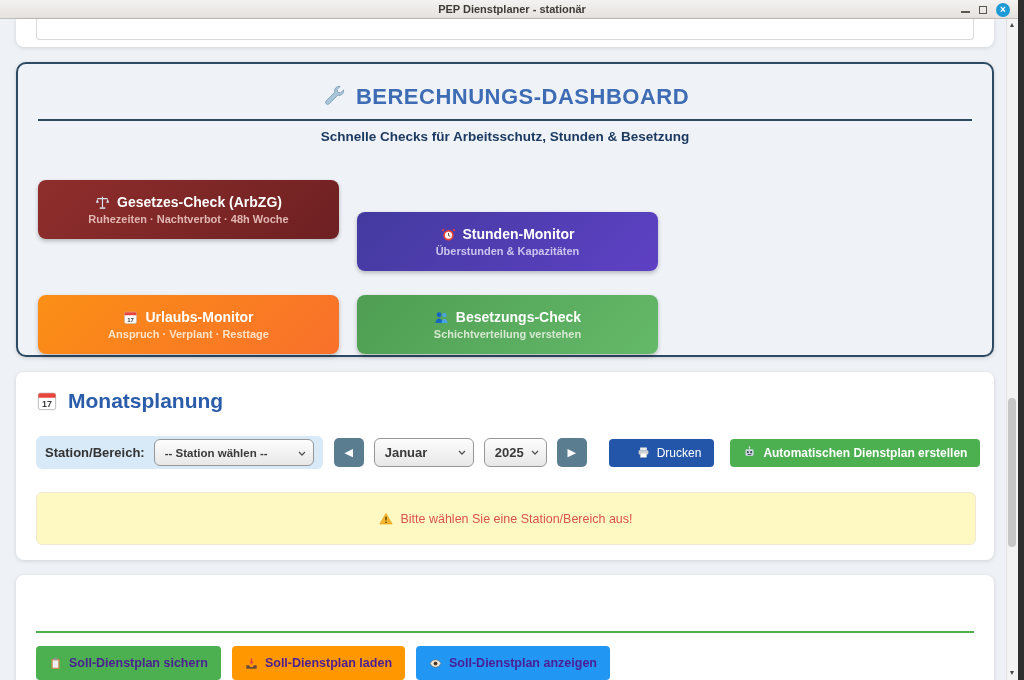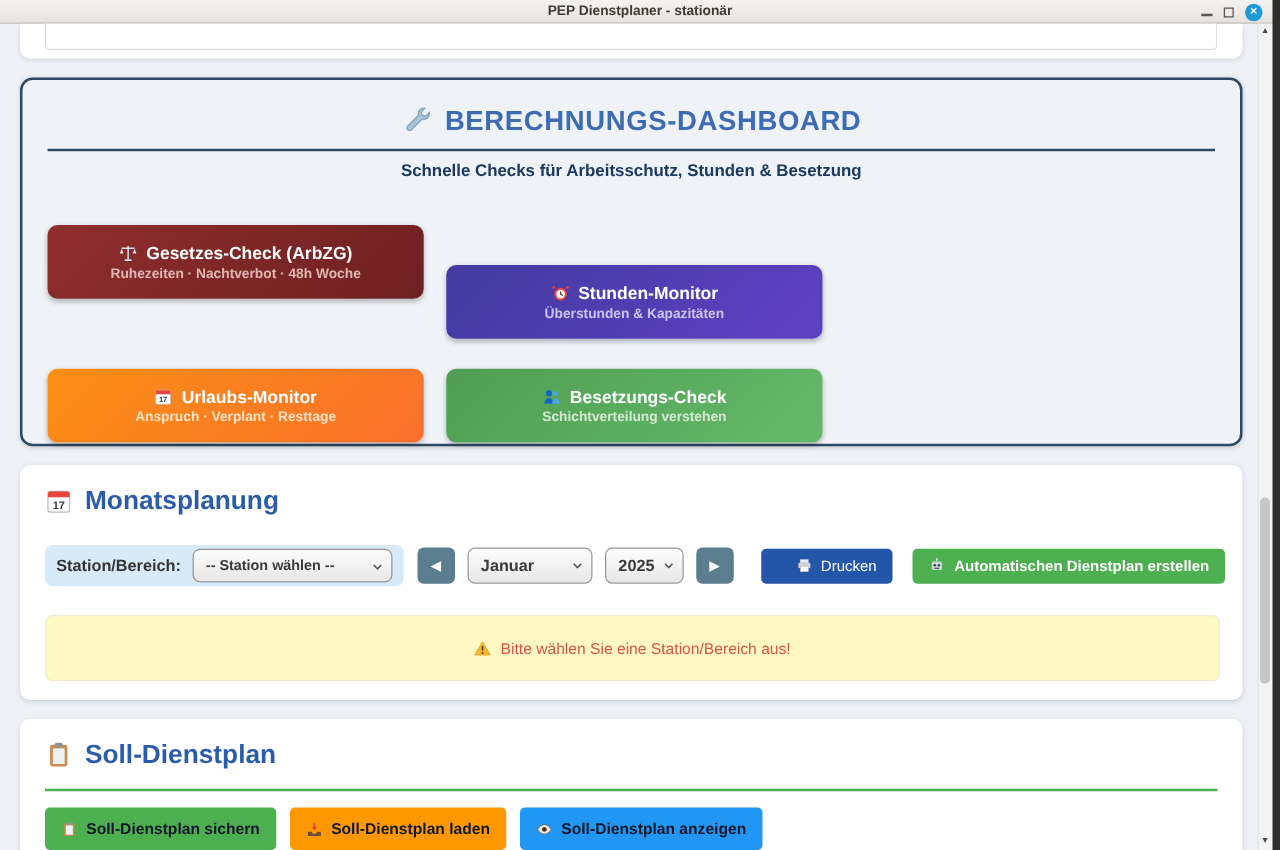--- a/index.html
+++ b/index.html
@@ -63,21 +63,21 @@
   .btn-auto{font-size:12px;font-weight:bold;}
   .warning-box{position:absolute;left:20px;top:120px;width:940px;height:53px;background:#fef9c3;
                border:1px solid #f1e9d4;border-radius:6px;display:flex;align-items:center;
                justify-content:center;gap:7px;}
   .warning-text{font-size:12.5px;color:#d9534f;}
 
   
   #soll{left:16px;top:575px;width:978px;height:120px;border-radius:8px 8px 0 0;}
   .soll-hr{position:absolute;left:20px;top:56px;width:938px;border-top:2px solid #4caf50;}
   .soll-btns{position:absolute;left:20px;top:71px;display:flex;gap:11px;}
-  .soll-btn{height:27px;border-radius:4px;color:#0f172a;font-weight:bold;font-size:12.5px;
+  .soll-btn{height:27px;border-radius:4px;color:#4c1d95;font-weight:bold;font-size:12.5px;
             display:flex;align-items:center;gap:7px;padding:17px 13px;cursor:pointer;}
 
   
   #scroll-track{position:absolute;left:1006px;top:19px;width:12px;height:661px;background:#f3f3f3;
                 border-left:1px solid #e2e2e2;}
   .scroll-arrow{position:absolute;left:1006px;width:12px;text-align:center;font-size:7px;color:#4a4a4a;}
   #scroll-thumb{position:absolute;left:1008px;top:398px;width:8px;height:149px;background:#c6c6c6;border-radius:4px;}
   #dark-strip{position:absolute;left:1018px;top:0;width:6px;height:680px;background:#2e2e2e;}
 
   .icon{display:inline-flex;align-items:center;justify-content:center;line-height:0;}
@@ -304,28 +304,20 @@
       <span class="icon">
         <svg width="14" height="14" viewBox="0 0 14 14">
             <use href="#svg-warning"></use>
           </svg>
       </span>
       <span class="warning-text">Bitte wählen Sie eine Station/Bereich aus!</span>
     </div>
   </div>
 
   <div class="card" id="soll">
-    <div class="section-head">
-      <span class="icon">
-        <svg width="22" height="22" viewBox="0 0 14 14">
-            <use href="#svg-clipboard"></use>
-          </svg>
-      </span>
-      <span>Soll-Dienstplan</span>
-    </div>
     <div class="soll-hr"></div>
 
     <div class="soll-btns">
       <div class="soll-btn" style="background: rgb(76, 175, 80);">
         <span class="icon">
           <svg width="13" height="13" viewBox="0 0 14 14">
               <use href="#svg-clipboard"></use>
             </svg>
         </span>
         <span>Soll-Dienstplan sichern</span>

